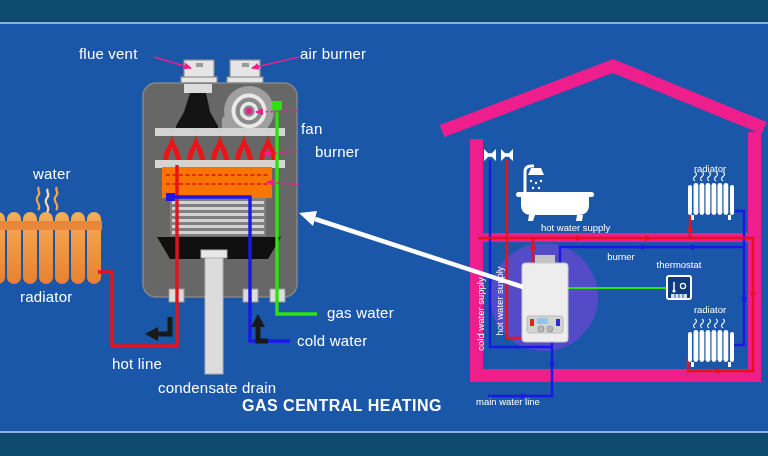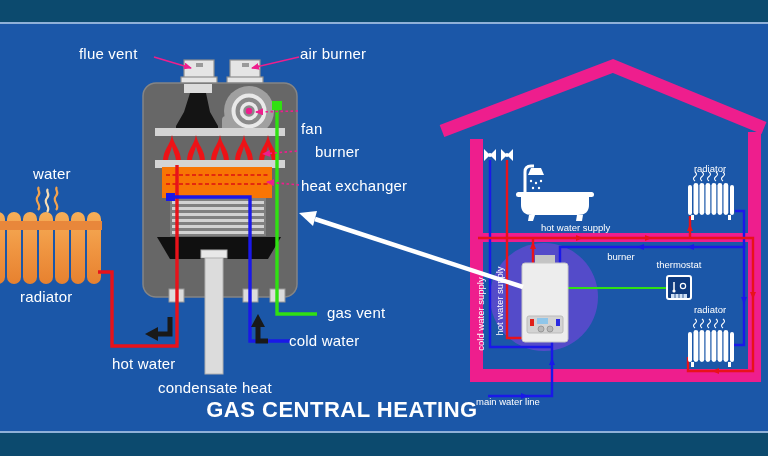--- a/index.html
+++ b/index.html
@@ -7,21 +7,21 @@
          font-family:"Liberation Sans",sans-serif;}
   #bg{position:absolute;left:0;top:22px;width:768px;height:411px;background:#1b57a8;
       border-top:2px solid #8fb0d8;border-bottom:2px solid #8fb0d8;box-sizing:border-box;}
   #diagram-svg{position:absolute;left:0;top:0;}
   .lbl{position:absolute;color:#ffffff;font-size:15px;font-weight:500;letter-spacing:.2px;
        white-space:nowrap;z-index:5;}
   .sm{font-size:9.5px;letter-spacing:0;}
   .ctr{text-align:center;}
   .vert{transform:rotate(-90deg);height:12px;line-height:12px;}
   #main-title{position:absolute;left:0;top:397px;width:684px;text-align:center;color:#fff;
-       font-size:22px;font-weight:700;letter-spacing:.5px;z-index:5;}
+       font-size:16px;font-weight:700;letter-spacing:.5px;z-index:5;}
 </style>
 </head>
 <body>
 
 <div id="stage">
   <div id="bg"></div>
 
   <svg id="diagram-svg" width="768" height="456" viewBox="0 0 768 456">
     <defs>
       <linearGradient id="orad" x1="0" y1="0" x2="0" y2="1">
@@ -254,27 +254,26 @@
     <g>
       <line x1="523" y1="287" x2="315" y2="219" stroke="#ffffff" stroke-width="4.5"></line>
       <polygon points="299,213 317,211 313,226" fill="#ffffff"></polygon>
     </g>
   </svg>
 
   <div class="lbl" style="left:79px;top:45px">flue vent</div>
   <div class="lbl" style="left:300px;top:45px">air burner</div>
   <div class="lbl" style="left:301px;top:120px">fan</div>
   <div class="lbl" style="left:315px;top:143px">burner</div>
-  <div class="lbl" style="left:301px;top:177px">heat exchanger</div>
   <div class="lbl" style="left:33px;top:165px">water</div>
   <div class="lbl" style="left:20px;top:288px">radiator</div>
-  <div class="lbl" style="left:112px;top:355px">hot water</div>
-  <div class="lbl" style="left:158px;top:379px">condensate heat</div>
-  <div class="lbl" style="left:327px;top:304px">gas vent</div>
-  <div class="lbl" style="left:289px;top:332px">cold water</div>
+  <div class="lbl" style="left:112px;top:355px">hot line</div>
+  <div class="lbl" style="left:158px;top:379px">condensate drain</div>
+  <div class="lbl" style="left:327px;top:304px">gas water</div>
+  <div class="lbl" style="left:297px;top:332px">cold water</div>
 
   <div class="lbl sm" style="left:541px;top:222px">hot water supply</div>
   <div class="lbl sm ctr" style="left:682px;top:163px;width:56px">radiator</div>
   <div class="lbl sm ctr" style="left:597px;top:251px;width:48px">burner</div>
   <div class="lbl sm ctr" style="left:647px;top:259px;width:64px">thermostat</div>
   <div class="lbl sm ctr" style="left:682px;top:304px;width:56px">radiator</div>
   <div class="lbl sm ctr vert" style="left:436px;top:308px;width:90px">cold water supply</div>
   <div class="lbl sm ctr vert" style="left:455px;top:295px;width:90px">hot water supply</div>
   <div class="lbl sm" style="left:476px;top:396px">main water line</div>
 

